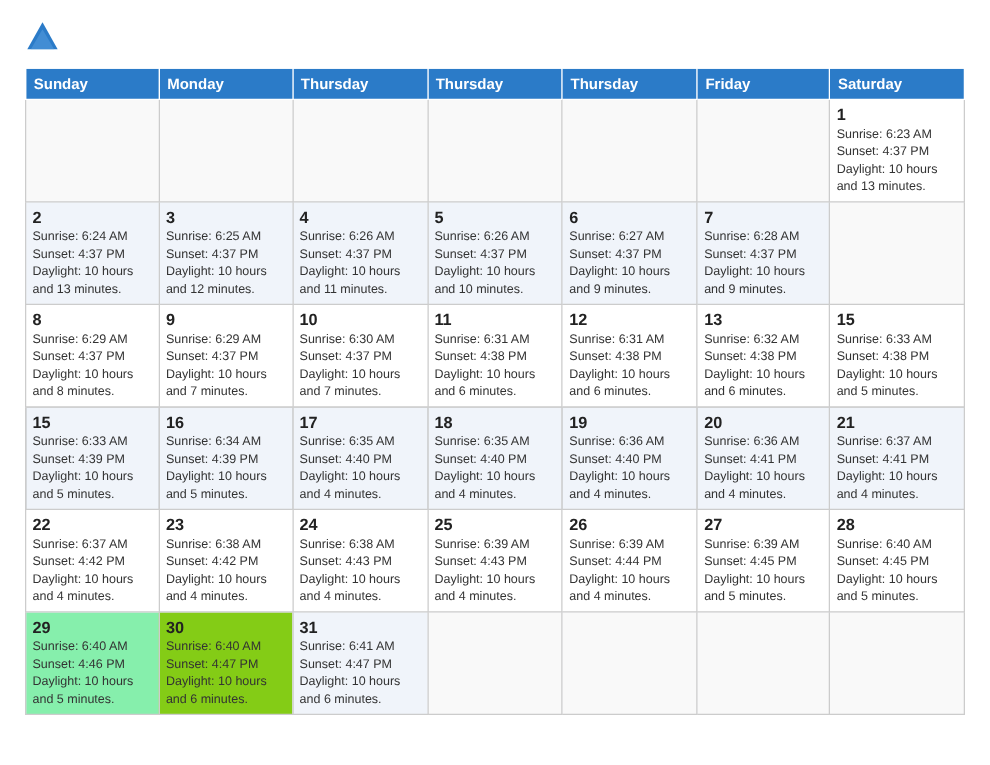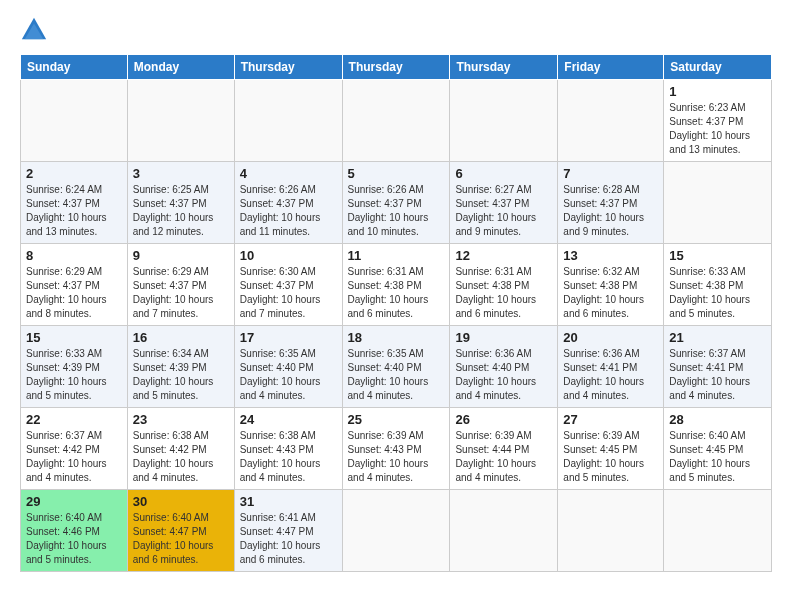--- a/index.html
+++ b/index.html
@@ -263,21 +263,21 @@
           <td>
         <span class="day-num">28</span>
         <span class="day-info">Sunrise: 6:40 AM<br>Sunset: 4:45 PM<br>Daylight: 10 hours and 5 minutes.</span>
       </td>
         </tr>
         <tr style="background: rgb(240, 244, 250);">
           <td style="background: #86efac; margin-left: 16px;">
         <span class="day-num">29</span>
         <span class="day-info">Sunrise: 6:40 AM<br>Sunset: 4:46 PM<br>Daylight: 10 hours and 5 minutes.</span>
       </td>
-          <td style="background: #eab308;">
+          <td style="background: #84cc16;">
         <span class="day-num">30</span>
         <span class="day-info">Sunrise: 6:40 AM<br>Sunset: 4:47 PM<br>Daylight: 10 hours and 6 minutes.</span>
       </td>
           <td style="background: rgb(240, 244, 250);">
         <span class="day-num">31</span>
         <span class="day-info">Sunrise: 6:41 AM<br>Sunset: 4:47 PM<br>Daylight: 10 hours and 6 minutes.</span>
       </td>
           <td class="empty-cell" style="background: rgb(249, 249, 249);"></td>
           <td class="empty-cell" style="background: rgb(249, 249, 249);"></td>
           <td class="empty-cell" style="background: rgb(249, 249, 249);"></td>

